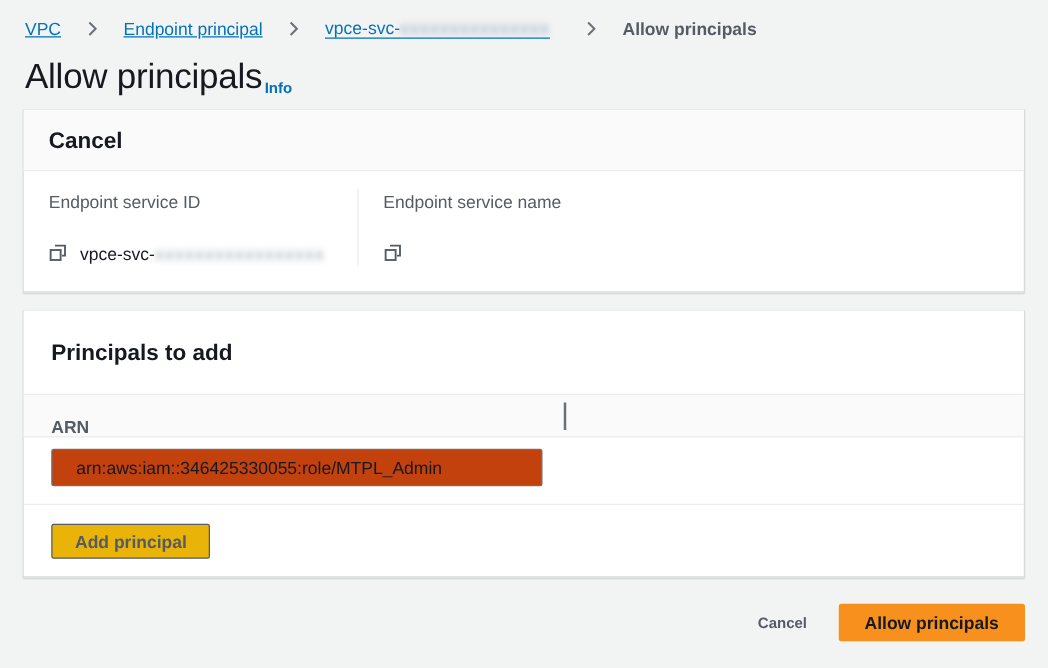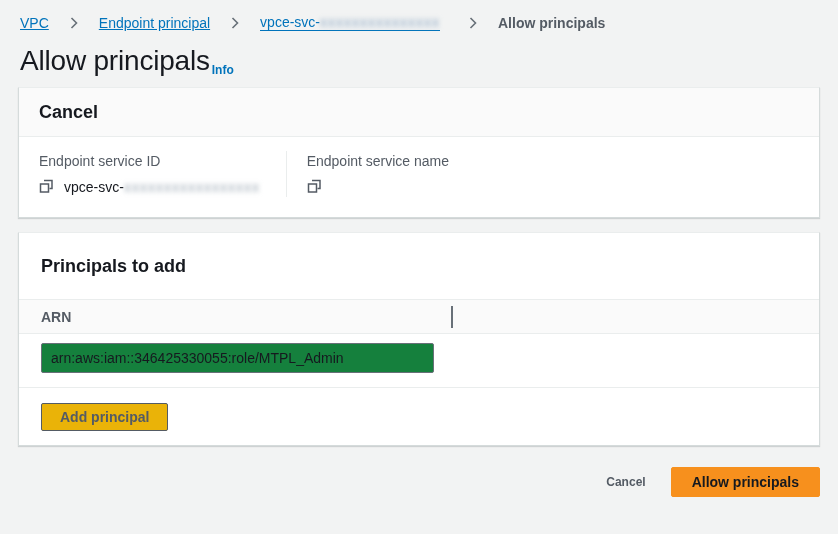--- a/index.html
+++ b/index.html
@@ -46,54 +46,54 @@
     background:#fafafa;
     border-bottom:1px solid #eaeded;
     padding:12px 20px;
   }
   .card-header h2, .card-header-plain h2 { font-size:18px; font-weight:700; color:#16191f; line-height:24px; }
 
   
   .summary-body { display:flex; padding:14px 0 20px 0; }
   .summary-col { width:33.333%; padding:0 20px; }
   .summary-col + .summary-col { border-left:1px solid #eaeded; }
-  .field-label { color:#545b64; line-height:20px; margin-bottom:6px; }
+  .field-label { color:#545b64; line-height:20px; margin-bottom:22px; }
   .field-value { display:flex; align-items:flex-start; color:#16191f; line-height:20px; }
   .copy-btn { flex:0 0 auto; margin-right:10px; margin-top:2px; cursor:pointer; display:inline-flex; }
   .value-text { word-break:break-all; }
 
   
   .card-header-plain { padding:21px 22px; background:#fff; border-bottom:1px solid #eaeded; }
   .table-header-row {
     position:relative;
     background:#fafafa;
     border-bottom:1px solid #eaeded;
     height:34px;
     display:flex;
-    align-items:center;
+    align-items:flex-end;
     padding-left:22px;
   }
   .col-title { font-weight:700; color:#545b64; }
   .col-resizer {
     position:absolute;
     left:432px; top:6px;
     width:2px; height:22px;
     background:#687078;
     cursor:col-resize;
   }
   .input-row { padding:9px 0 14px 22px; }
   .arn-input {
     width:393px; height:30px;
     border:1px solid #687078;
     border-radius:2px;
-    padding:0 9px;
+    padding:0 19px;
     font-family:"Liberation Sans", sans-serif;
     font-size:14px;
     color:#16191f;
-    background:#15803d;
+    background:#c2410c;
   }
   .button-row { border-top:1px solid #eaeded; padding:15px 0 14px 22px; }
   .btn {
     display:inline-block;
     font-family:"Liberation Sans", sans-serif;
     font-size:14px;
     font-weight:700;
     line-height:18px;
     padding:4px 18px;
     border-radius:2px;

